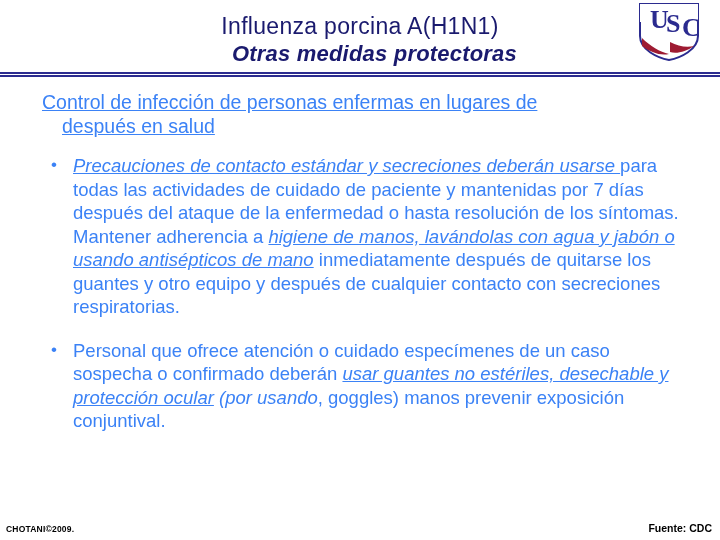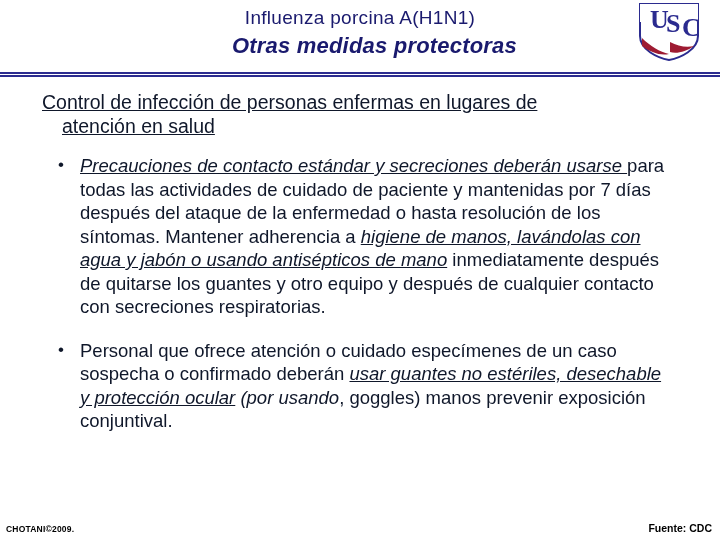--- a/index.html
+++ b/index.html
@@ -31,23 +31,24 @@
   }
   .title-block {
     position: absolute;
     top: 4px;
     left: 0;
     width: 720px;
     text-align: center;
     color: #1a1a6e;
   }
   .title-line1 {
-    font-size: 19px;
+    font-size: 23px;
     letter-spacing: 0.3px;
     line-height: 28px;
+    margin-top: 8px;
   }
   .title-line2 {
     font-size: 22px;
     font-style: italic;
     font-weight: bold;
     line-height: 27px;
     letter-spacing: 0.2px;
     padding-left: 29px;
   }
 
@@ -83,37 +84,37 @@
     width: 720px; height: 2px;
     background: #2b2b8f;
   }
 
   
   .body-area {
     position: absolute;
     top: 90px;
     left: 38px;
     width: 650px;
-    color: #0f172a;
+    color: #3b82f6;
   }
   .section-heading {
     font-size: 19.5px;
     line-height: 24px;
     text-decoration: underline;
     margin-bottom: 16px;
     padding-left: 4px;
   }
   .section-heading .l2 {
     display: block;
     padding-left: 20px;
   }
 
   ul.bullets {
     list-style: none;
-    margin: 16px;
+    margin: 9px;
     padding: 0;
   }
   ul.bullets > li {
     position: relative;
     padding-left: 26px;
     font-size: 18.5px;
     line-height: 23.5px;
     margin-bottom: 20px;
   }
   ul.bullets > li::before {
@@ -174,21 +175,21 @@
 
   <div class="divider">
     <div class="bar-top"></div>
     <div class="bar-bot"></div>
   </div>
 
   <div class="body-area">
 
     <div class="section-heading">
       <span>Control de infección de personas enfermas en lugares de</span>
-      <span class="l2">atención en salud</span>
+      <span class="l2">después en salud</span>
     </div>
 
     <ul class="bullets">
       <li>
         <span class="iu">Precauciones de contacto estándar y secreciones deberán usarse </span><span>para todas las actividades de cuidado de paciente y mantenidas por 7 días después del ataque de la enfermedad o hasta resolución de los síntomas.  Mantener adherencia a </span><span class="iu">higiene de manos, lavándolas con agua y jabón o usando antisépticos de mano</span><span> inmediatamente después de quitarse los guantes y otro equipo y después de cualquier contacto con secreciones respiratorias.</span>
       </li>
       <li>
         <span>Personal que ofrece atención o cuidado especímenes de un caso sospecha o confirmado deberán </span><span class="iu">usar guantes no estériles, desechable y protección ocular</span><span class="i"> (por usando</span><span>, goggles) manos prevenir exposición conjuntival.</span>
       </li>
     </ul>

